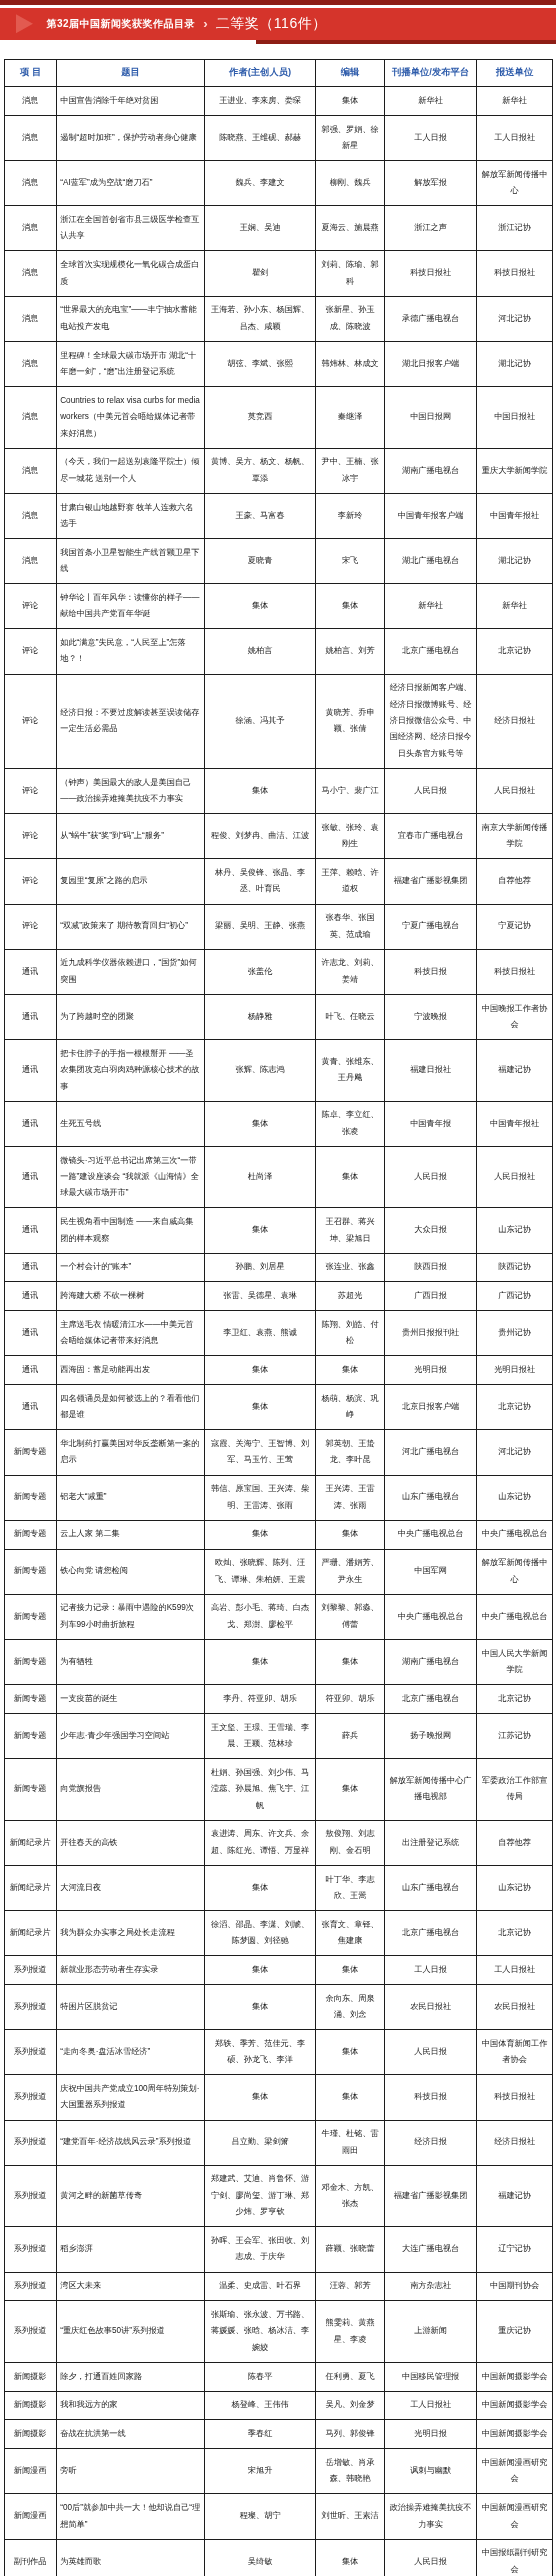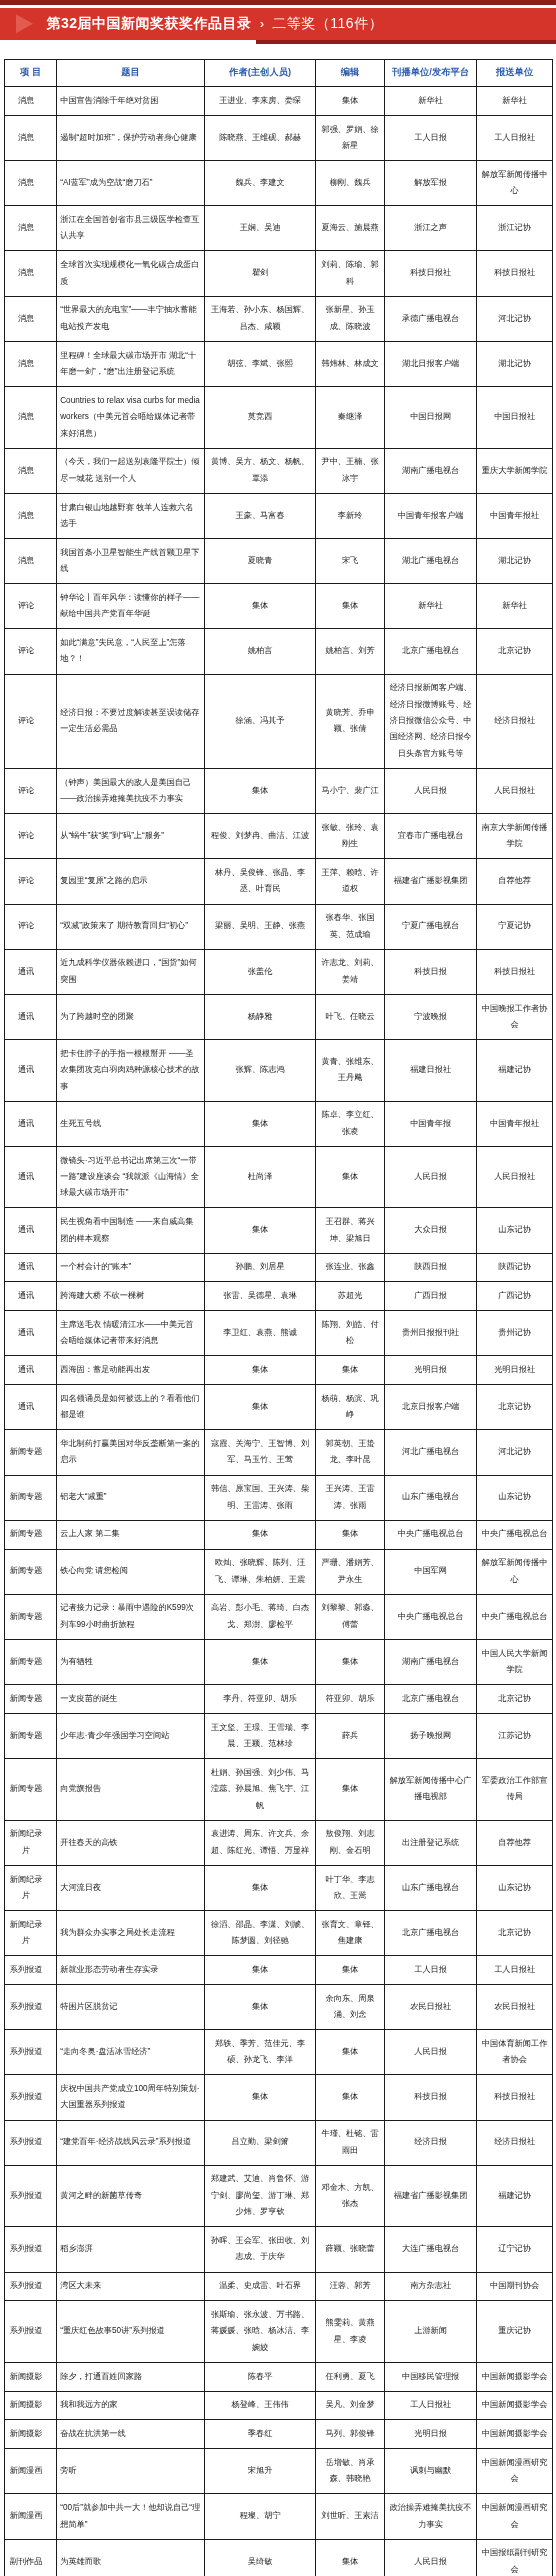--- a/index.html
+++ b/index.html
@@ -1,30 +1,30 @@
 <!DOCTYPE html>
 <html style="font-size:8.2px"><head>
 <meta charset="utf-8">
 <style>
   html,body{margin:0;padding:0;background:#ffffff;}
   body{width:556px;font-family:"Liberation Sans","DejaVu Sans",sans-serif;}
   .top-strip{height:5.2px;background:#8d1d15;}
   .banner{position:relative;margin-top:2.6px;height:32px;background:#d5342b;display:flex;align-items:center;}
   .banner-chevron{width:17.5px;height:19.6px;background:#e25a50;clip-path:polygon(0 0,100% 50%,0 100%);margin-left:15.5px;flex:0 0 auto;}
-  .banner-title{color:#ffffff;font-size:14px;font-weight:bold;margin-left:13.4px;letter-spacing:0.5px;}
+  .banner-title{color:#ffffff;font-size:10px;font-weight:bold;margin-left:13.4px;letter-spacing:0.5px;}
   .banner-sep{color:#ffd9d5;font-size:13.4px;font-weight:bold;margin:0 8.2px;}
   .banner-prize{color:#ffffff;font-size:14px;font-weight:normal;letter-spacing:0.5px;}
   .banner-shadow{height:4.6px;background:#8d1d15;margin-left:46%;}
   .table-wrap{padding:14.4px 4.1px 5.2px 4.1px;}
   table.award-table{border-collapse:collapse;width:548px;table-layout:fixed;}
   .award-table th,.award-table td{border:1px solid #1c1c1c;word-wrap:break-word;overflow-wrap:break-word;}
   .award-table th{color:#2e5cab;font-size:9.3px;font-weight:bold;padding:6.7px 2.1px;text-align:center;background:#ffffff;}
   .award-table td{font-size:8.2px;color:#222222;padding:5.7px 3.1px;text-align:center;line-height:2.0;background:#ffffff;}
   .award-table td.col-title{text-align:left;padding-left:3.1px;padding-right:3.1px;}
-  .award-table td.col-category{padding-left:1px;padding-right:10px;}
+  .award-table td.col-category{padding-left:1px;padding-right:2px;}
 </style>
 </head>
 <body>
 
 <div class="top-strip"></div>
 
 <div class="banner">
   <div class="banner-chevron"></div>
   <span class="banner-title">第32届中国新闻奖获奖作品目录</span>
   <span class="banner-sep">›</span>

